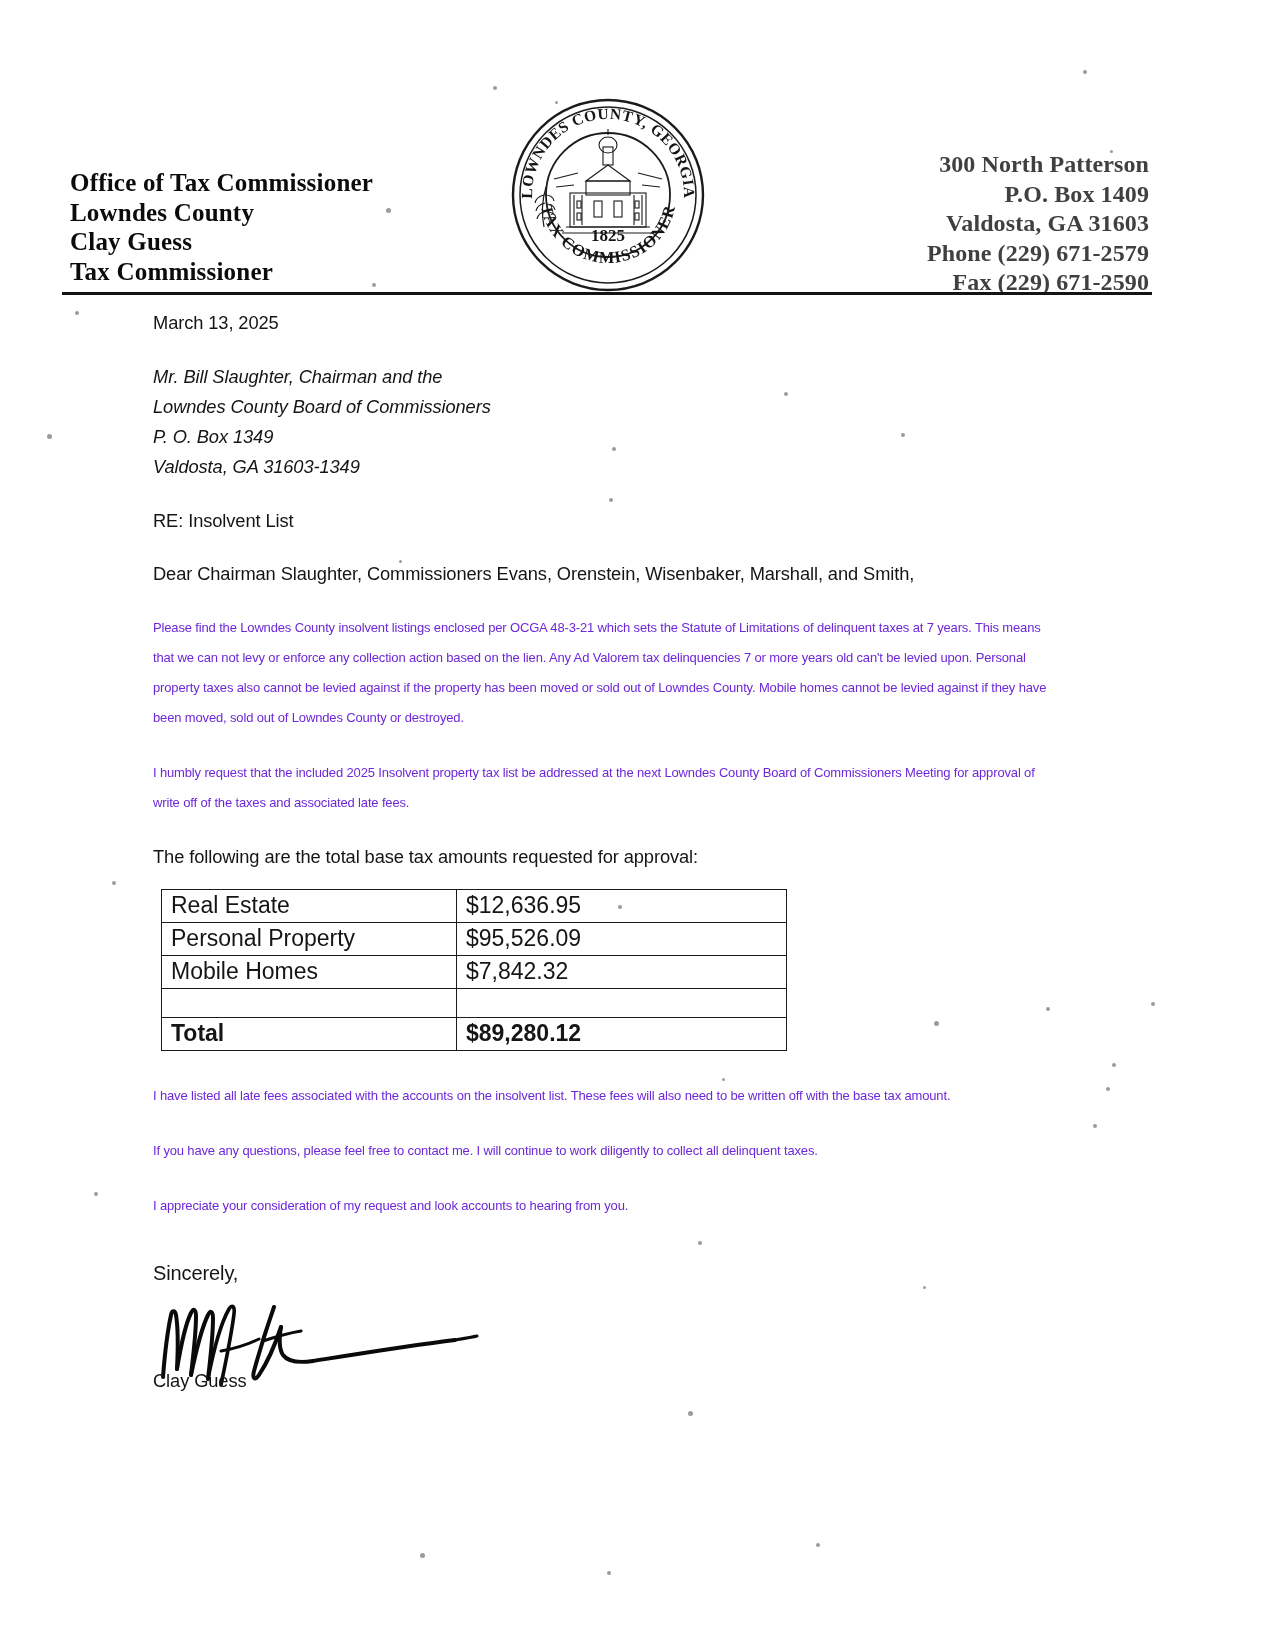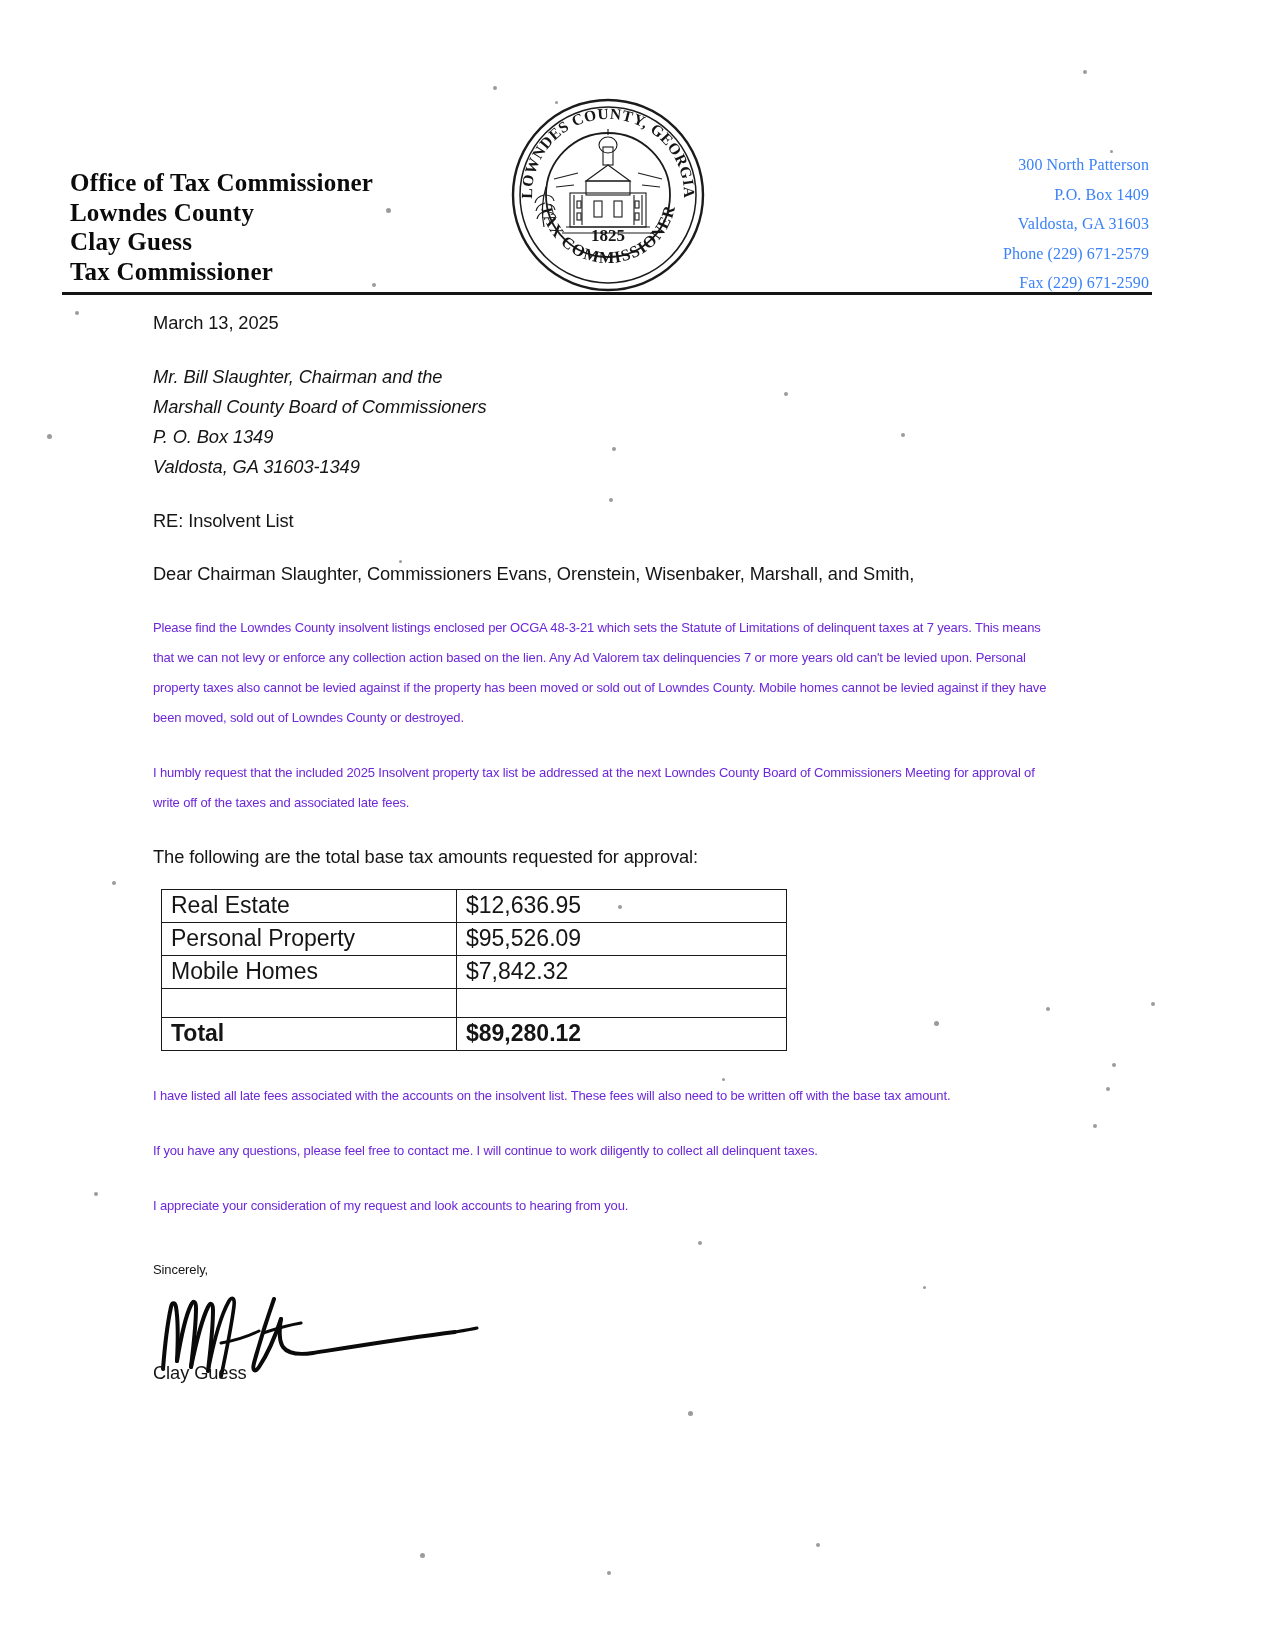--- a/index.html
+++ b/index.html
@@ -35,25 +35,25 @@
     line-height: 29.5px;
     letter-spacing: 0.2px;
     color: #0b0b0b;
   }
   .lh-right {
     position: absolute;
     right: 8px;
     top: 55px;
     text-align: right;
     font-family: "Liberation Serif", serif;
-    font-weight: normal;
-    font-size: 16px;
+    font-weight: bold;
+    font-size: 24px;
     line-height: 29.5px;
     letter-spacing: 0.1px;
-    color: #3b82f6;
+    color: #404040;
   }
   .lh-seal {
     position: absolute;
     left: 446px;
     top: 0px;
     width: 200px;
     height: 195px;
   }
   .hr-rule {
     position: absolute;
@@ -111,21 +111,21 @@
   .tax-table tr.total td { font-weight: bold; }
 
   
   .sig-wrap {
     position: absolute;
     left: 153px;
     top: 1262px;
     width: 500px;
   }
   .sig-closing {
-    font-size: 13px;
+    font-size: 20px;
     color: #151515;
     letter-spacing: -0.1px;
   }
   .sig-mark {
     margin-top: 8px;
     margin-left: 2px;
     width: 330px;
     height: 95px;
   }
   .sig-name {
@@ -215,21 +215,21 @@
   <div class="hr-rule"></div>
 
   <div class="body-wrap">
 
     <div class="ln">March 13, 2025</div>
 
     <div class="gap-md"></div>
 
     <div class="addr-block">
       <div class="ln">Mr. Bill Slaughter, Chairman and the</div>
-      <div class="ln">Marshall County Board of Commissioners</div>
+      <div class="ln">Lowndes County Board of Commissioners</div>
       <div class="ln">P. O. Box 1349</div>
       <div class="ln">Valdosta, GA  31603-1349</div>
     </div>
 
     <div class="gap-md"></div>
 
     <div class="ln">RE: Insolvent List</div>
 
     <div class="gap-md"></div>
 

